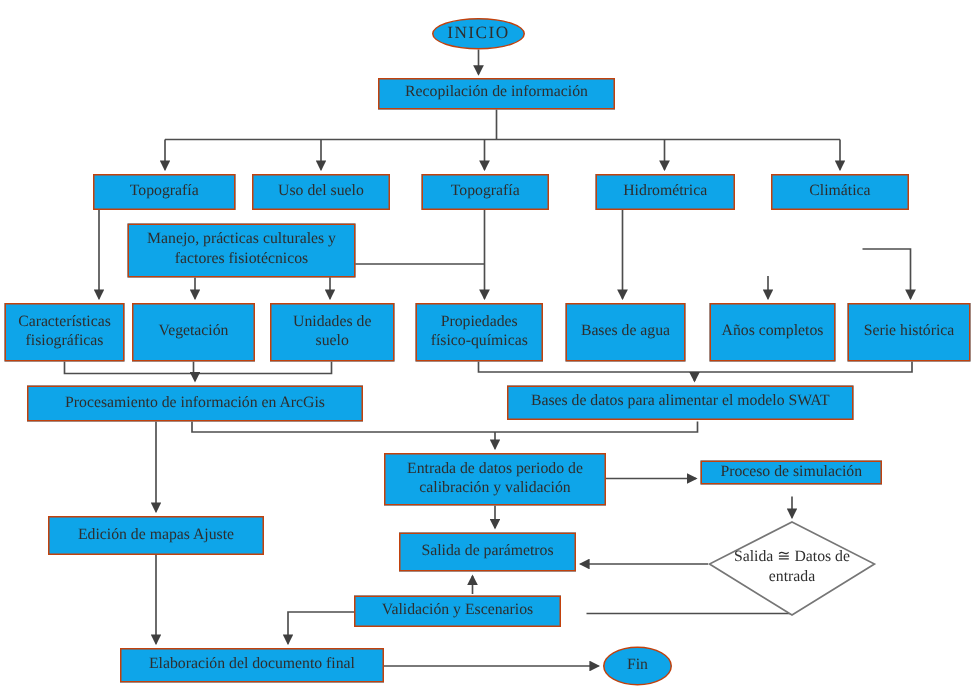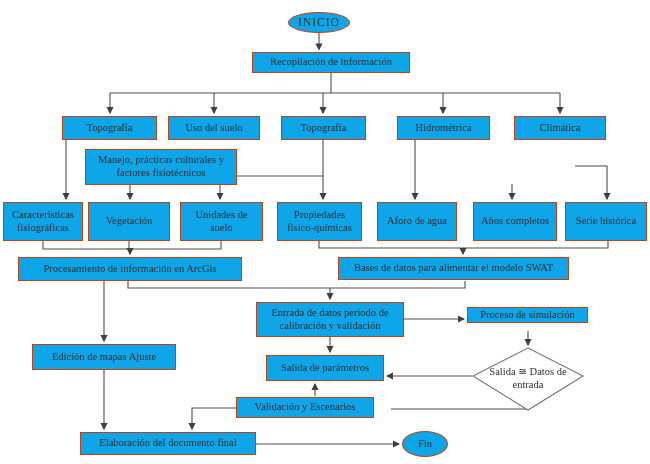--- a/index.html
+++ b/index.html
@@ -75,21 +75,21 @@
   <div class="node" style="left:281px;top:116px;width:85px;height:24px">Topografía</div>
   <div class="node" style="left:397px;top:116px;width:93px;height:24px">Hidrométrica</div>
   <div class="node" style="left:514px;top:116px;width:92px;height:24px">Climática</div>
 
   <div class="node" style="left:85px;top:149px;width:152px;height:36px">Manejo, prácticas culturales y factores fisiotécnicos</div>
 
   <div class="node" style="left:3px;top:202px;width:80px;height:39px">Características fisiográficas</div>
   <div class="node" style="left:88px;top:202px;width:82px;height:39px">Vegetación</div>
   <div class="node" style="left:180px;top:202px;width:83px;height:39px">Unidades de suelo</div>
   <div class="node" style="left:277px;top:202px;width:85px;height:39px">Propiedades físico-químicas</div>
-  <div class="node" style="left:377px;top:202px;width:80px;height:39px">Aforo de agua</div>
+  <div class="node" style="left:377px;top:202px;width:80px;height:39px">Bases de agua</div>
   <div class="node" style="left:473px;top:202px;width:84px;height:39px">Años completos</div>
   <div class="node" style="left:565px;top:202px;width:82px;height:39px">Serie histórica</div>
 
   <div class="node" style="left:18px;top:257px;width:224px;height:24px">Procesamiento de información en ArcGis</div>
   <div class="node" style="left:338px;top:257px;width:231px;height:23px">Bases de datos para alimentar el modelo SWAT</div>
 
   <div class="node" style="left:256px;top:302px;width:148px;height:35px">Entrada de datos periodo de calibración y validación</div>
   <div class="node" style="left:467px;top:307px;width:121px;height:16px">Proceso de simulación</div>
 
   <div class="node" style="left:32px;top:344px;width:144px;height:26px">Edición de mapas Ajuste</div>

